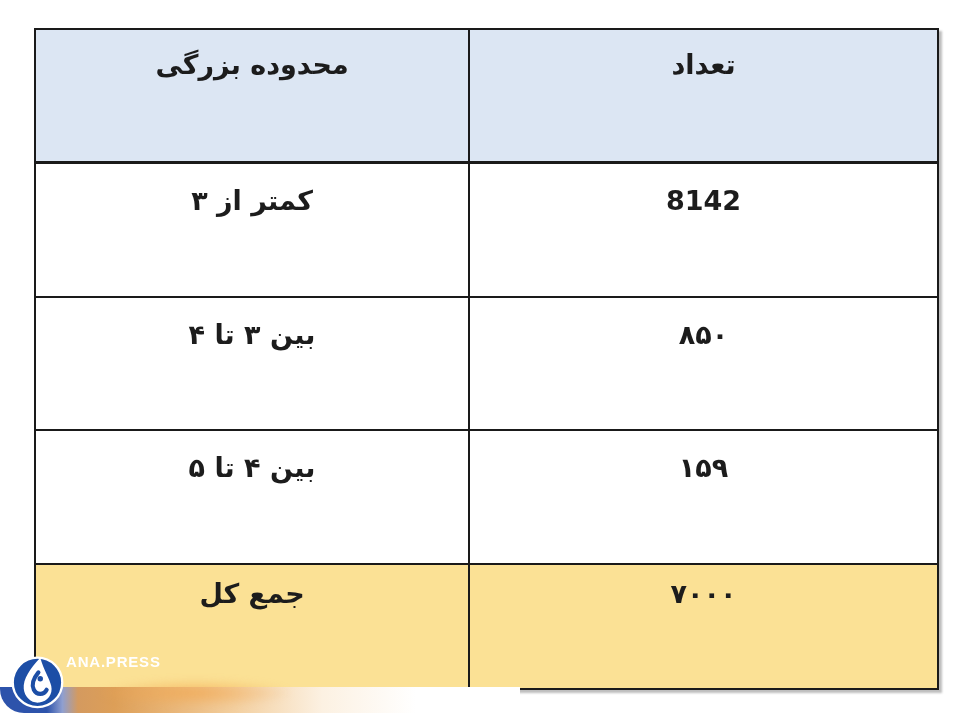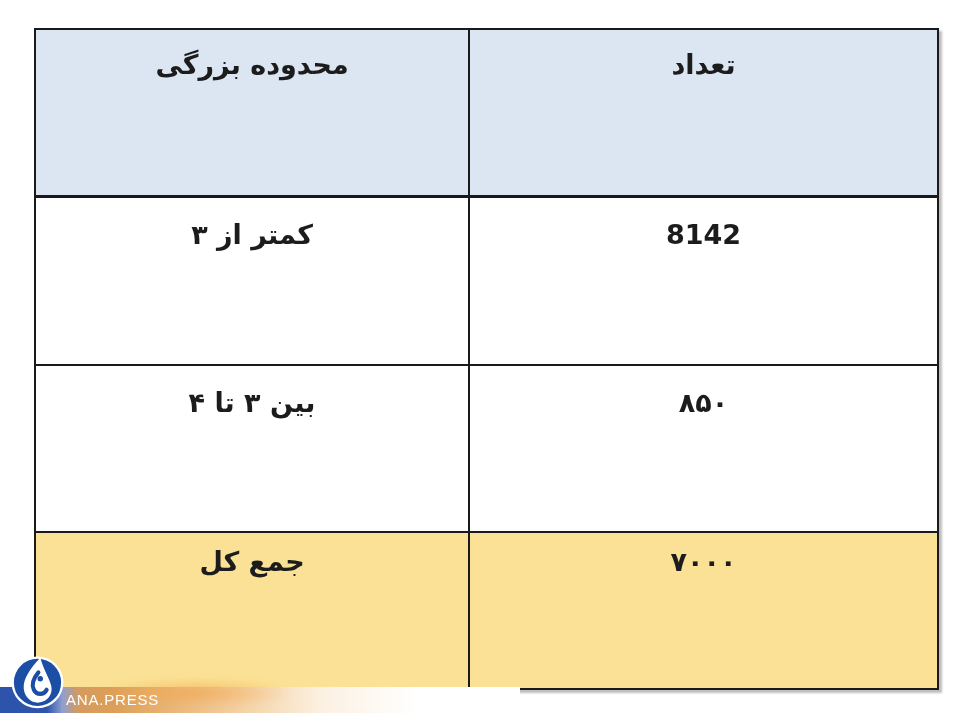--- a/index.html
+++ b/index.html
@@ -2,20 +2,21 @@
 <html lang="fa"><head>
 <meta charset="utf-8">
 <style>
   html,body{margin:0;padding:0;background:#ffffff;}
   .canvas{
     position:relative;
     width:963px;height:713px;
     background:#ffffff;
     overflow:hidden;
     font-family:"DejaVu Sans","Liberation Sans",sans-serif;
+    border-radius:24px;
   }
   
   table.mag{
     position:absolute;left:34px;top:28px;
     width:903px;height:662px;
     border-collapse:collapse;
     table-layout:fixed;
     box-shadow:3px 3px 2px rgba(110,110,110,.45);
     background:#ffffff;
   }
@@ -57,25 +58,26 @@
   .glow{
     position:absolute;left:95px;top:678px;width:200px;height:30px;
     background:radial-gradient(ellipse at center,rgba(242,166,77,.65),rgba(242,166,77,0) 70%);
     filter:blur(3px);
     pointer-events:none;
   }
   .logo{
     position:absolute;left:10px;top:654px;width:55px;height:55px;
   }
   .brand{
-    position:absolute;left:66px;top:691px;
+    position:absolute;left:66px;top:653px;
     color:#ffffff;
     font-size:15px;
     letter-spacing:.8px;
     font-family:"Liberation Sans","DejaVu Sans",sans-serif;
+    font-weight:bold;
   }
 </style>
 </head>
 <body>
 
 <div class="canvas">
 
   <table class="mag">
     <colgroup>
       <col style="width:434px">
@@ -87,20 +89,24 @@
         <td>تعداد</td>
       </tr>
       <tr class="datarow">
         <td>کمتر از ۳</td>
         <td>8142</td>
       </tr>
       <tr class="datarow">
         <td>بین ۳ تا ۴</td>
         <td>۸۵۰</td>
       </tr>
+      <tr class="datarow">
+        <td>بین ۴ تا ۵</td>
+        <td>۱۵۹</td>
+      </tr>
       <tr class="totalrow">
         <td>جمع کل</td>
         <td>۷۰۰۰</td>
       </tr>
     </tbody>
   </table>
 
   <div class="banner"></div>
   <div class="glow"></div>
 

